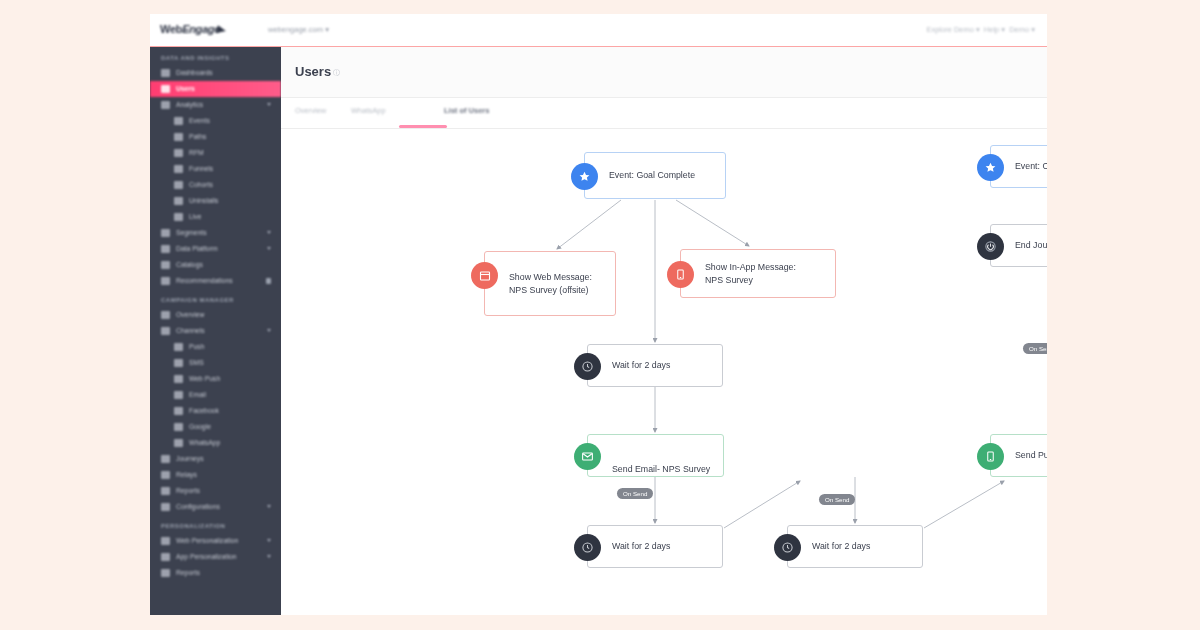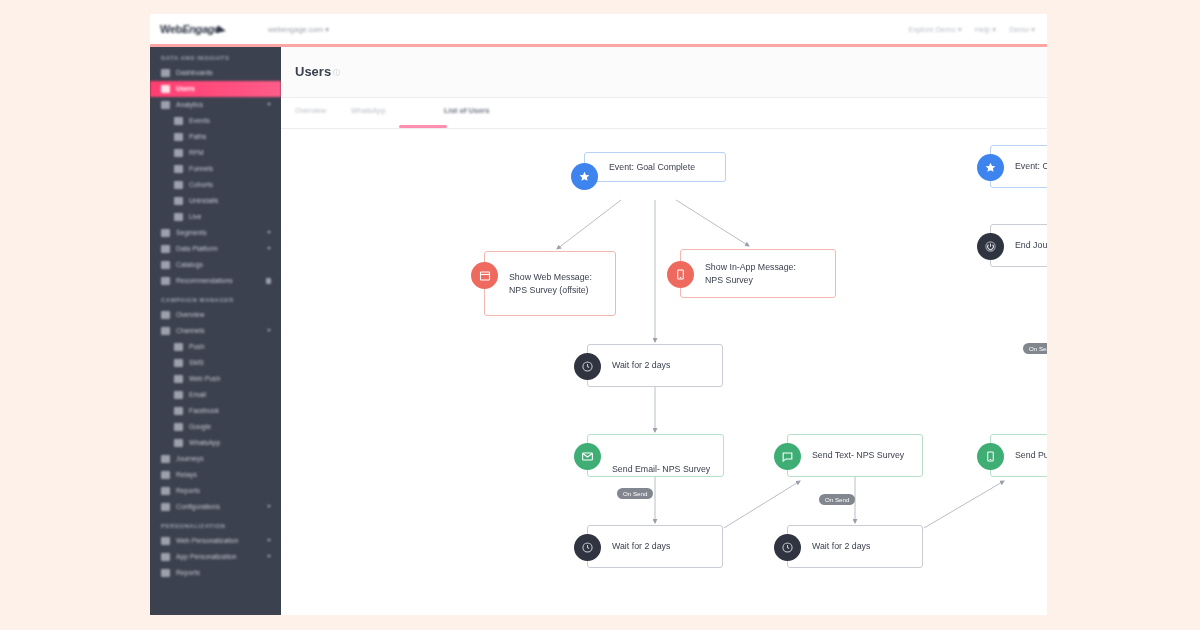--- a/index.html
+++ b/index.html
@@ -18,21 +18,21 @@
     width: 897px; height: 601px;
     background: #ffffff;
     overflow: hidden;
   }
 
   
   #topbar {
     position: absolute; left: 0; top: 0;
     width: 897px; height: 33px;
     background: #ffffff;
-    border-bottom: 3px solid #fca5a5;
+    border-bottom: 1px solid #fca5a5;
   }
   #brand-logo {
     position: absolute; left: 10px; top: 9px;
     width: 86px; height: 16px;
     font-size: 11px; font-weight: bold;
     color: #2f3545;
     letter-spacing: -0.3px;
     filter: blur(1.05px);
     white-space: nowrap;
   }
@@ -48,21 +48,21 @@
     vertical-align: -1px;
   }
   #account-switcher {
     position: absolute; left: 118px; top: 11px;
     font-size: 7.5px; color: #9aa0ab;
     filter: blur(0.95px);
     white-space: nowrap;
   }
   .topnav-group {
     position: absolute; top: 11px; right: 12px;
-    display: flex; gap: 13px;
+    display: flex; gap: 4px;
     filter: blur(0.95px);
     justify-content: space-between;
   }
   .topnav-item {
     font-size: 7.5px; color: #b9bec6;
     white-space: nowrap;
   }
 
   
   #sidebar {
@@ -409,21 +409,21 @@
 
         <path d="M 443 399 L 519 352"></path>
 
         <path d="M 643 399 L 723 352"></path>
 
         <path d="M 777 303 L 777 141"></path>
 
         <path d="M 777 59 L 777 93"></path>
       </g>
     </svg>
-  <div class="node blue" style="left: 303px; top: 23px; width: 142px; height: 30px;">
+  <div class="node blue" style="left: 303px; top: 23px; width: 142px; height: 47px;">
         <div class="node-icon ic-blue" style="top: 10px;">
           <svg width="13" height="13" viewBox="0 0 24 24" fill="#fff">
             <path d="M12 3l2.8 6 6.2.7-4.6 4.2 1.3 6.1L12 17l-5.7 3 1.3-6.1L3 9.7 9.2 9z"></path>
           </svg>
         </div>
         <div class="node-label">Event: Goal Complete</div>
       </div>
       <div class="node red" style="left: 203px; top: 122px; width: 132px; height: 65px;">
         <div class="node-icon ic-red" style="top: 10px;">
           <svg width="12" height="12" viewBox="0 0 24 24" fill="none" stroke="#fff" stroke-width="2.2">
@@ -454,28 +454,20 @@
         <div class="node-label">Wait for 2 days</div>
       </div>
       <div class="node green" style="left: 306px; top: 305px; width: 137px; height: 43px; align-items: flex-end;">
         <div class="node-icon ic-green" style="top: 8px;">
           <svg width="13" height="13" viewBox="0 0 24 24" fill="none" stroke="#fff" stroke-width="2">
             <rect x="3" y="5.5" width="18" height="13" rx="1.3"></rect>
             <path d="M3.8 7l8.2 6 8.2-6"></path>
           </svg>
         </div>
         <div class="node-label">Send Email- NPS Survey</div>
-      </div>
-      <div class="node green" style="left: 506px; top: 305px; width: 136px; height: 43px;">
-        <div class="node-icon ic-green" style="top: 8px;">
-          <svg width="13" height="13" viewBox="0 0 24 24" fill="none" stroke="#fff" stroke-width="2">
-            <path d="M4 5.5h16v11H9l-5 4z"></path>
-          </svg>
-        </div>
-        <div class="node-label">Send Text- NPS Survey</div>
       </div>
       <div class="node green" style="left: 709px; top: 305px; width: 155px; height: 43px;">
         <div class="node-icon ic-green" style="top: 8px;">
           <svg width="11" height="13" viewBox="0 0 24 24" fill="none" stroke="#fff" stroke-width="2.2">
             <rect x="6" y="2" width="12" height="20" rx="2"></rect>
             <path d="M10.5 18.5h3"></path>
           </svg>
         </div>
         <div class="node-label">Send Push NotiNotification</div>
       </div>

